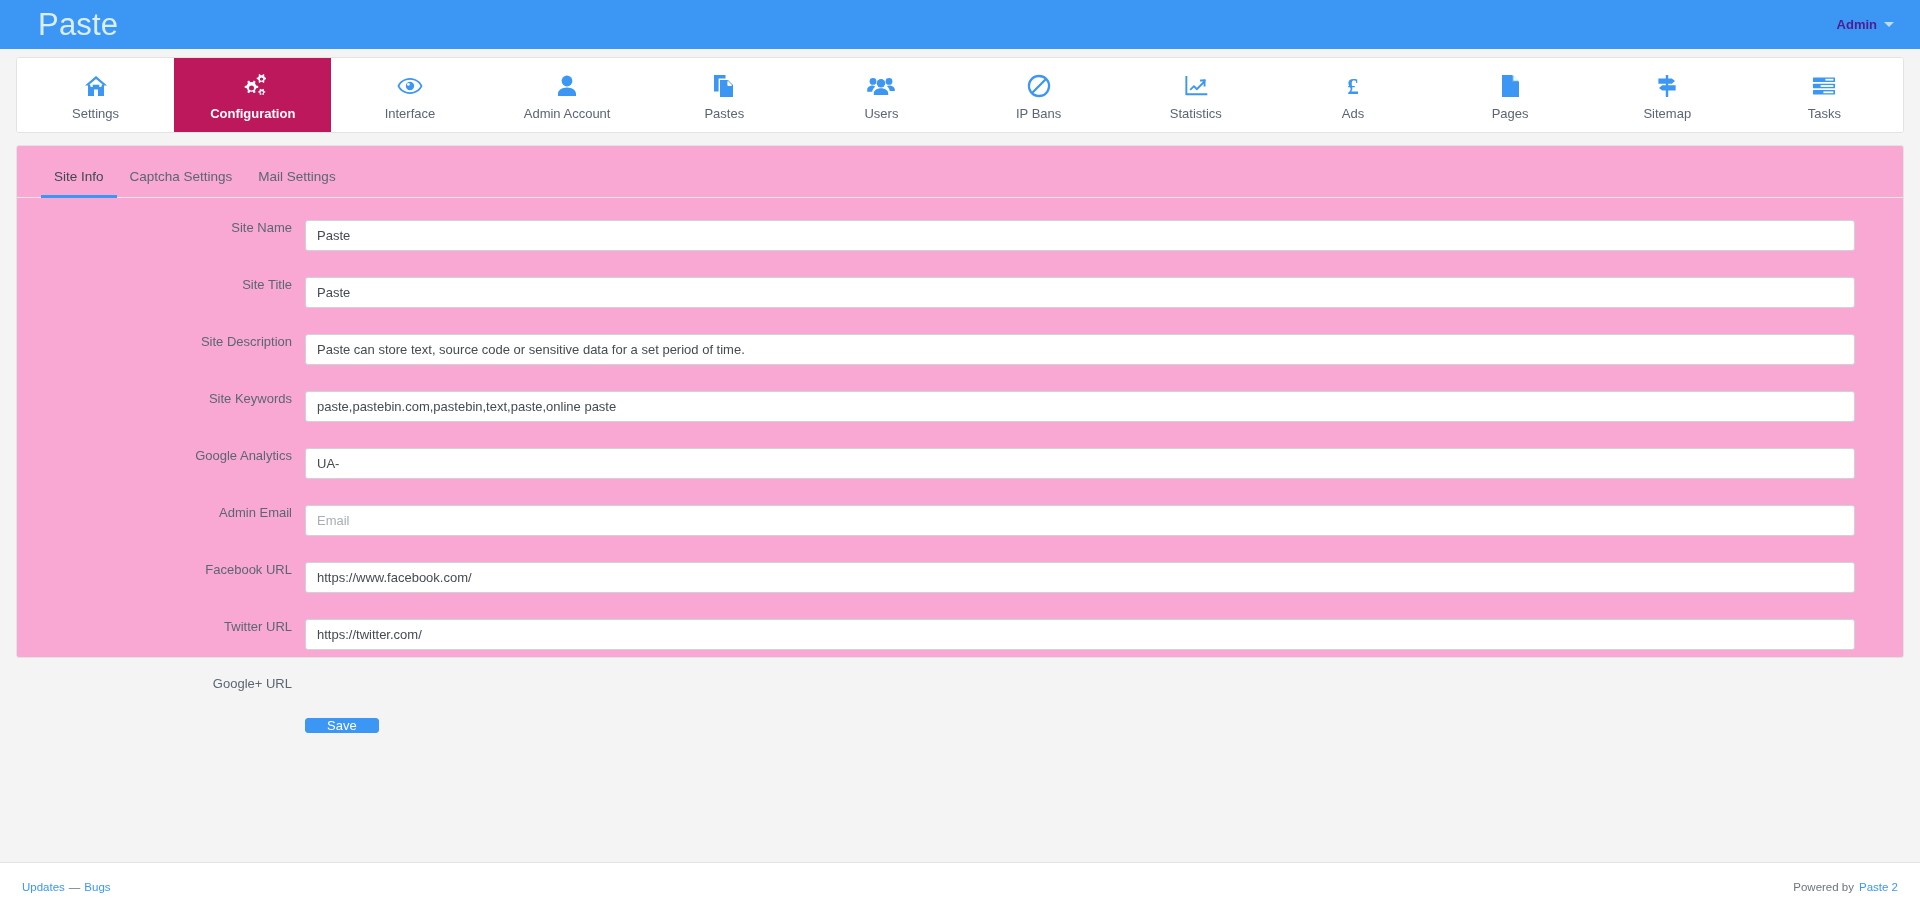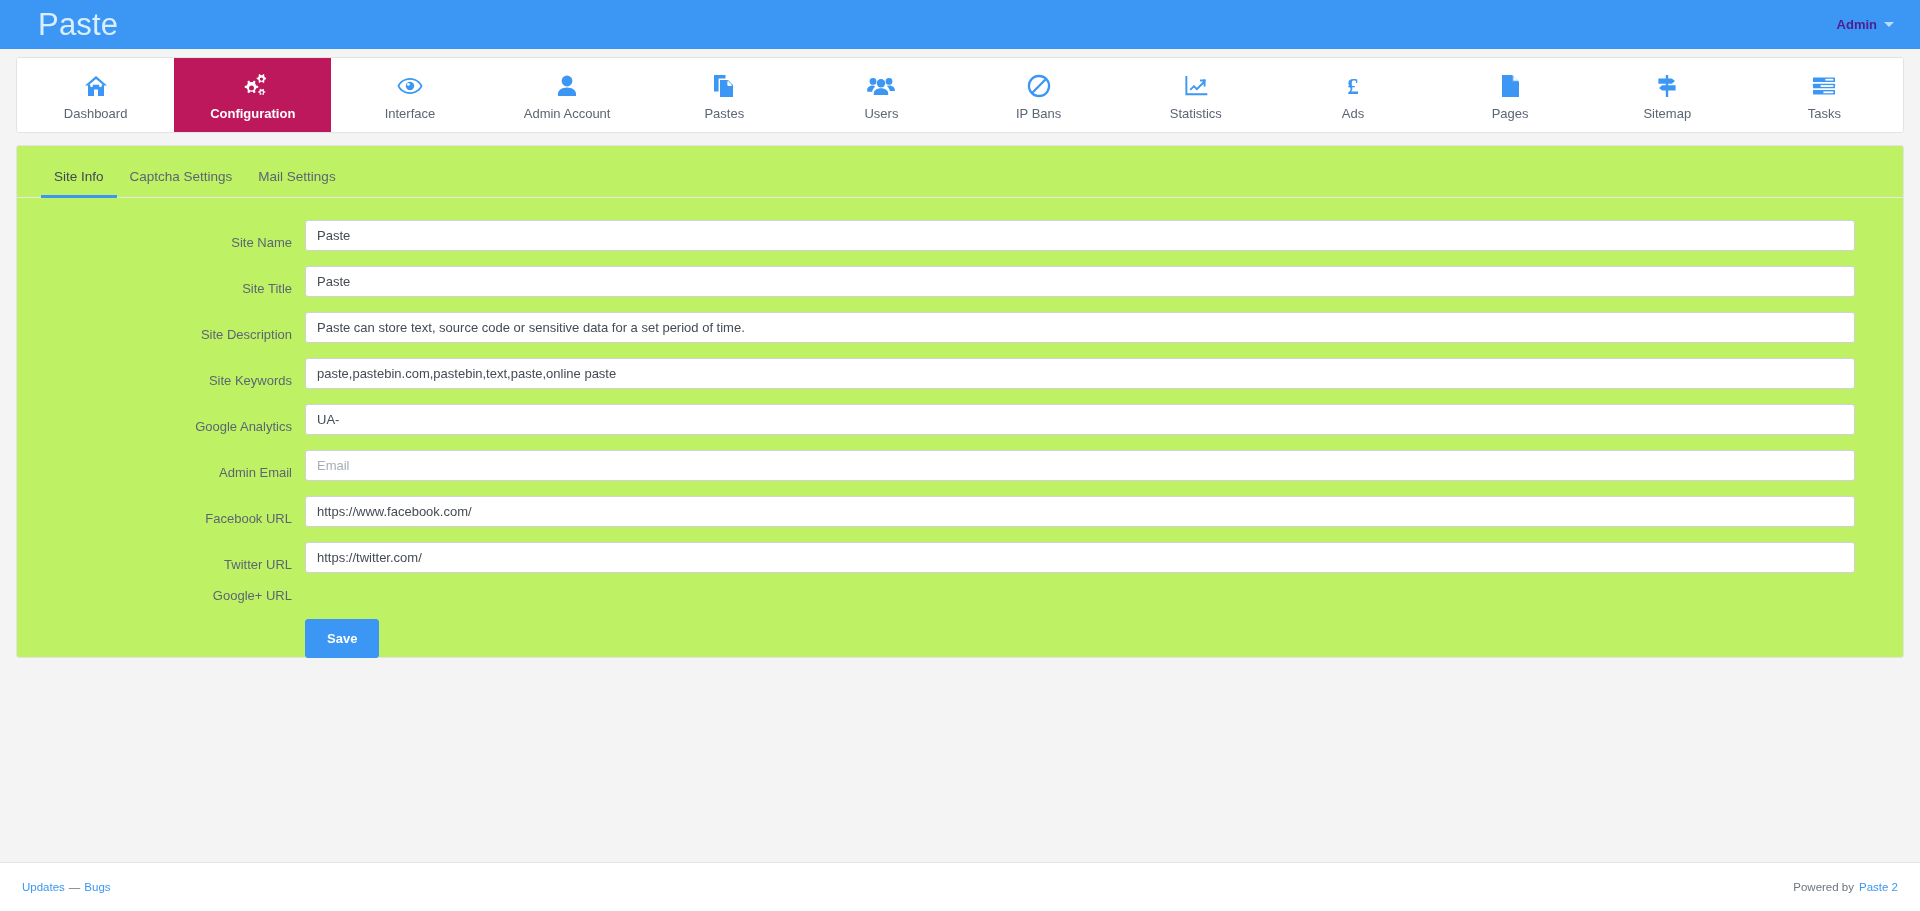--- a/index.html
+++ b/index.html
@@ -71,21 +71,21 @@
   }
   .nav-item .nav-ico { height: 24px; display: flex; align-items: center; justify-content: center; }
   .nav-item .nav-ico svg { fill: #3b97f3; display: block; }
   .nav-item.active { background: #be185d; color: #ffffff; font-weight: bold; }
   .nav-item.active .nav-ico svg { fill: #ffffff; }
   .nav-label { line-height: 1; white-space: nowrap; }
 
   
   .content-card {
     margin: 12px 16px 0 16px;
-    background: #bef264;
+    background: #f9a8d4;
     border: 1px solid #e3e3e3;
     border-radius: 3px;
     height: 513px;
     padding: 0;
   }
   .tabs {
     display: flex;
     gap: 0;
     padding: 14px 24px 0 24px;
     border-bottom: 1px solid #e6e6e6;
@@ -97,22 +97,22 @@
     cursor: pointer;
     border-bottom: 3px solid transparent;
     margin-bottom: -1px;
     white-space: nowrap;
   }
   .tab.active { color: #41484f; border-bottom-color: #3b97f3; }
 
   .form { padding: 22px 48px 0 0; }
   .form-row {
     display: flex;
-    align-items: flex-end;
-    margin-bottom: 15px;
+    align-items: flex-start;
+    margin-bottom: 26px;
   }
   .form-label {
     width: 288px;
     text-align: right;
     padding-right: 13px;
     font-size: 13px;
     color: #5c6672;
     line-height: 1.2;
     flex: 0 0 288px;
   }
@@ -131,23 +131,23 @@
   }
   .form-field input::placeholder { color: #a8aeb5; }
   .form-actions { display: flex; }
   .btn-save {
     margin-left: 288px;
     background: #3b97f3;
     border: 1px solid #3b97f3;
     color: #ffffff;
     font-family: "Liberation Sans", sans-serif;
     font-size: 13px;
-    font-weight: bold;
+    font-weight: normal;
     border-radius: 3px;
-    padding: 12px 21px;
+    padding: 0 21px;
     cursor: pointer;
     line-height: 1;
   }
 
   
   .footer {
     position: absolute;
     left: 0; right: 0; bottom: 0;
     height: 49px;
     background: #ffffff;
@@ -176,21 +176,21 @@
 </div>
 
 <div class="nav-wrap">
 
   <a class="nav-item" href="#">
     <span class="nav-ico">
       <svg width="24" height="22" viewBox="0 0 24 22">
           <path d="M12 1 1 10.4h3V21h6v-6.5h4V21h6V10.4h3L12 1zm0 2.9 6.6 5.6v.1a2.2 2.2 0 0 0-1.2 1.9v.4h-2.1V9.8H8.7v2.1H6.6v-.4c0-.8-.5-1.5-1.2-1.9v-.1L12 3.9z"></path>
         </svg>
     </span>
-    <span class="nav-label">Dashboard</span>
+    <span class="nav-label">Settings</span>
   </a>
 
   <a class="nav-item active" href="#">
     <span class="nav-ico">
       <svg width="26" height="24" viewBox="0 0 26 24">
         <path d="M10.3 8.2 9 6.6l-1.6.9.5 2a6.6 6.6 0 0 0-1.2 2l-2 .4v1.9l2 .4c.3.8.7 1.5 1.2 2l-.5 2 1.6 1 1.3-1.6a6.9 6.9 0 0 0 2.3 0l1.3 1.6 1.6-1-.5-2c.5-.5.9-1.2 1.2-2l2-.4v-1.9l-2-.4a6.6 6.6 0 0 0-1.2-2l.5-2-1.6-.9-1.3 1.6a6.9 6.9 0 0 0-2.3 0zm1.2 3.2a2.5 2.5 0 1 1 0 5 2.5 2.5 0 0 1 0-5z"></path>
         <path d="M20.7 1.2 19.8 0l-1.2.7.3 1.4a4.5 4.5 0 0 0-.8 1.4l-1.4.3v1.3l1.4.3c.2.5.5 1 .8 1.4l-.3 1.4 1.2.7.9-1.1a4.8 4.8 0 0 0 1.6 0l.9 1.1 1.2-.7-.3-1.4c.3-.4.6-.9.8-1.4l1.4-.3V3.8l-1.4-.3a4.5 4.5 0 0 0-.8-1.4l.3-1.4L23.2 0l-.9 1.2a4.8 4.8 0 0 0-1.6 0zm.8 2.2a1.7 1.7 0 1 1 0 3.4 1.7 1.7 0 0 1 0-3.4z"></path>
         <path d="M21.2 15.6l-.7-.9-.9.5.2 1a3.4 3.4 0 0 0-.6 1l-1 .2v1l1 .2c.1.4.3.7.6 1l-.2 1 .9.5.7-.8a3.6 3.6 0 0 0 1.2 0l.6.8 1-.5-.3-1c.3-.3.5-.6.6-1l1-.2v-1l-1-.2a3.4 3.4 0 0 0-.6-1l.3-1-1-.5-.6.9a3.6 3.6 0 0 0-1.2 0zm.6 1.6a1.3 1.3 0 1 1 0 2.6 1.3 1.3 0 0 1 0-2.6z"></path>
       </svg>
     </span>

